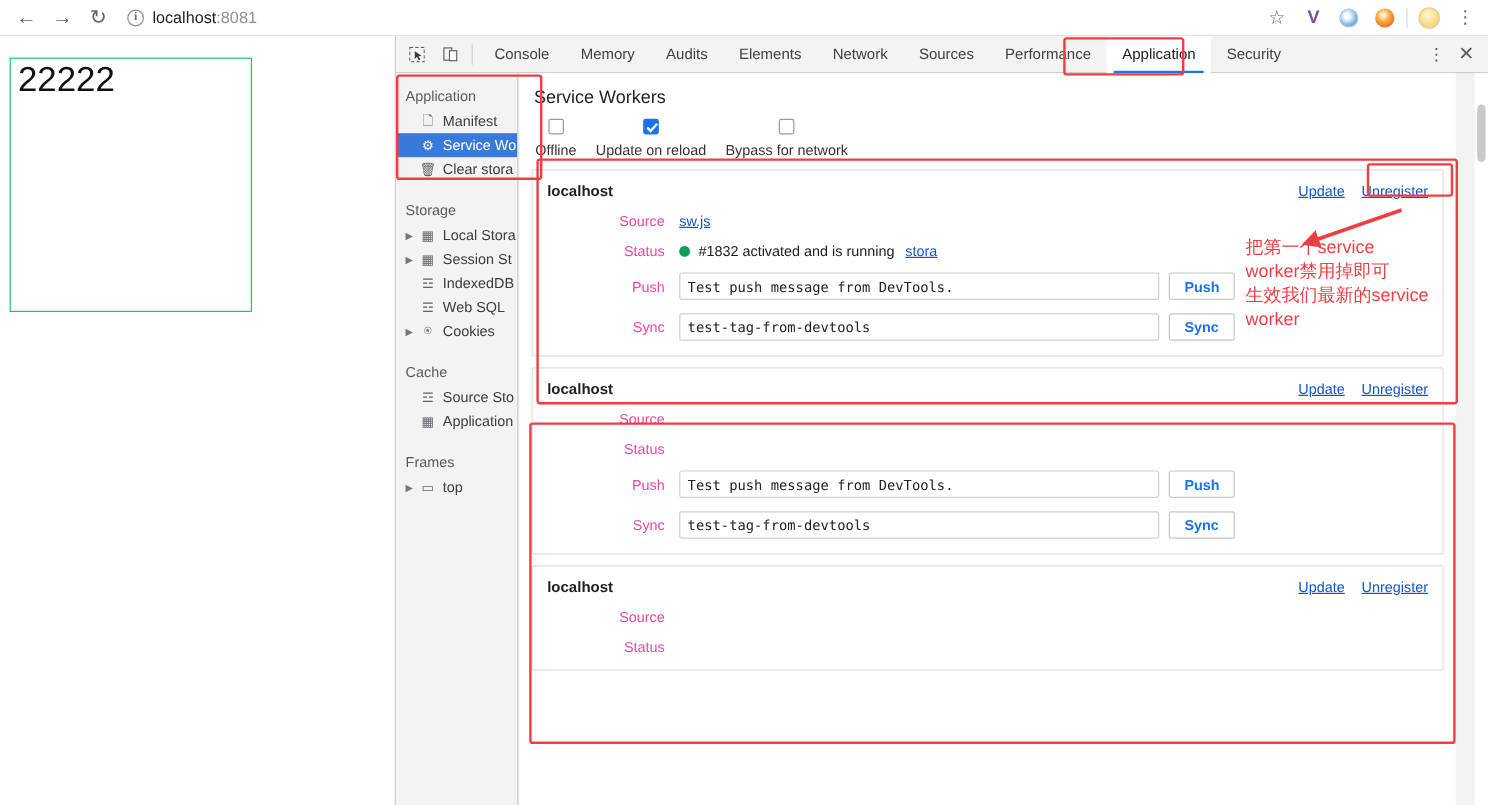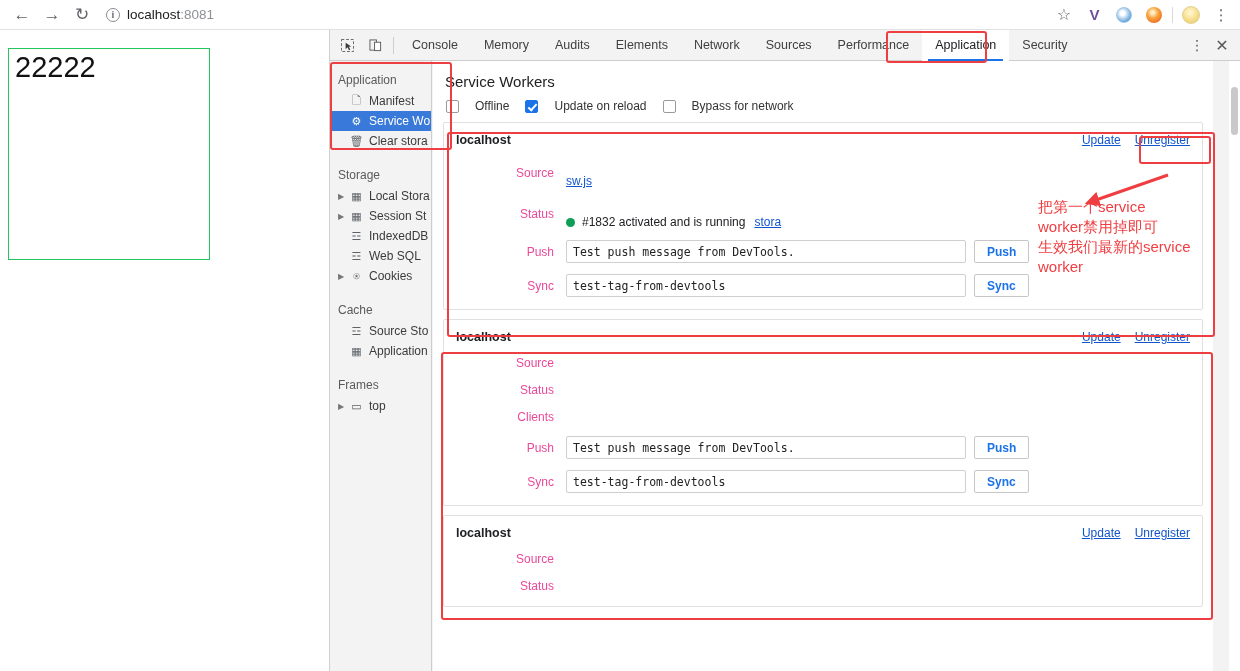--- a/index.html
+++ b/index.html
@@ -145,21 +145,21 @@
     position:absolute; left:103px; top:31px; width:780px; height:610px;
     background:#fff; overflow:hidden;
   }
   .sw-title {
     font-size:15px; color:#222; padding:12px 0 0 12px; font-weight:400;
   }
   .sw-options {
     display:flex; align-items:center; gap:16px; padding:9px 0 0 13px;
     font-size:12px; color:#333;
   }
-  .opt { display:flex; align-items:center; gap:16px; }
+  .opt { display:flex; align-items:center; gap:6px;flex-direction:column; }
   .cb {
     width:13px; height:13px; border:1px solid #9a9a9a; border-radius:2px; background:#fff;
     display:inline-block;
   }
   .cb.checked {
     background:#1a73e8; border-color:#1a73e8; position:relative;
   }
   .cb.checked::after {
     content:""; position:absolute; left:4px; top:1px; width:3px; height:7px;
     border:solid #fff; border-width:0 2px 2px 0; transform:rotate(42deg);
@@ -176,21 +176,21 @@
   .sw-links { display:flex; align-items:center; gap:14px; }
   .sw-link {
     font-size:12px; color:#1155cc; text-decoration:underline; cursor:pointer;
   }
   .sw-row {
     display:flex; align-items:center; margin-top:11px; font-size:12px;
   }
   .sw-label {
     width:110px; text-align:right; color:#ec4899; padding-right:12px; flex:none;
   }
-  .sw-value { color:#202124;margin-top:16px; }
+  .sw-value { color:#202124; }
   .sw-value a { color:#1155cc; text-decoration:underline; }
   .status-dot {
     display:inline-block; width:9px; height:9px; border-radius:50%;
     background:#0f9d58; margin-right:7px; vertical-align:middle;
   }
   .sw-stop { color:#1155cc; text-decoration:underline; margin-left:9px; }
   .sw-input {
     height:23px; width:400px; border:1px solid #cfcfcf; border-radius:2px;
     padding:0 6px; font-family:"DejaVu Sans Mono", monospace; font-size:11.5px; color:#222;
     background:#fff; outline:none;
@@ -453,24 +453,20 @@
             </div>
             <div class="sw-row">
               <div class="sw-label">Source</div>
               <div class="sw-value"></div>
             </div>
             <div class="sw-row">
               <div class="sw-label">Status</div>
               <div class="sw-value"></div>
             </div>
             <div class="sw-row">
-              <div class="sw-label">Clients</div>
-              <div class="sw-value"></div>
-            </div>
-            <div class="sw-row">
               <div class="sw-label">Push</div>
               <input class="sw-input" type="text" value="Test push message from DevTools." style="">
               <button class="sw-btn">Push</button>
             </div>
             <div class="sw-row">
               <div class="sw-label">Sync</div>
               <input class="sw-input" type="text" value="test-tag-from-devtools" style="">
               <button class="sw-btn">Sync</button>
             </div>
           </div>

